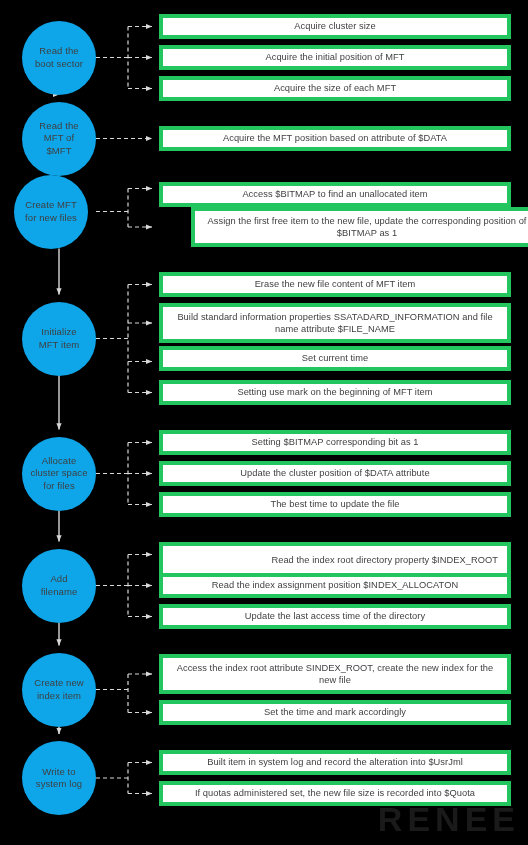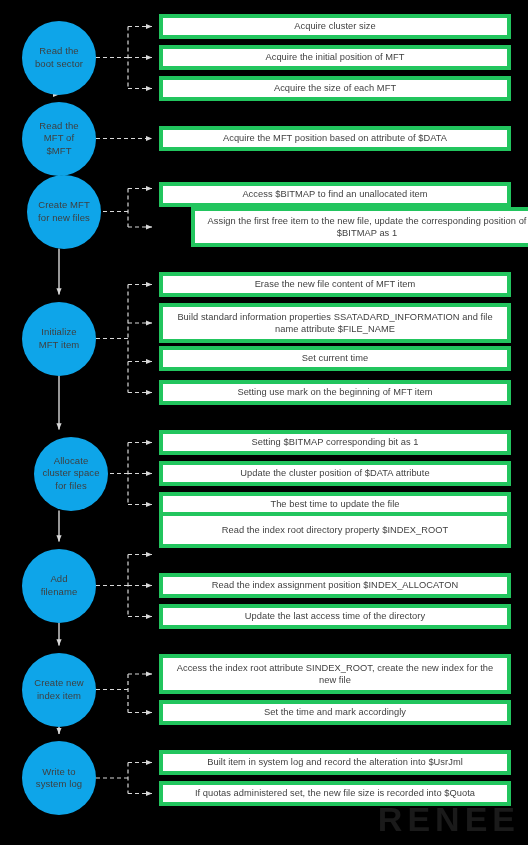--- a/index.html
+++ b/index.html
@@ -154,21 +154,21 @@
         <div class="step-text">Acquire the size of each MFT</div>
       </div>
       <div class="stage-node" style="left: 22px; top: 101.5px;">
         <div class="stage-label">Read the
 MFT of
 $MFT</div>
       </div>
       <div class="step-box" style="top: 126px; height: 25px; width: 352px;">
         <div class="step-text">Acquire the MFT position based on attribute of $DATA</div>
       </div>
-      <div class="stage-node" style="left: 27px; top: 174.5px;">
+      <div class="stage-node" style="left: 14px; top: 174.5px;">
         <div class="stage-label">Create MFT
 for new files</div>
       </div>
       <div class="step-box" style="top: 182px; height: 25px; width: 352px;">
         <div class="step-text">Access $BITMAP to find an unallocated item</div>
       </div>
       <div class="step-box" style="top: 207px; height: 40px; width: 352px; margin-left: 32px;">
         <div class="step-text">Assign the first free item to the new file, update the corresponding position of $BITMAP as 1</div>
       </div>
       <div class="stage-node" style="left: 22px; top: 301.5px;">
@@ -180,39 +180,39 @@
       </div>
       <div class="step-box" style="top: 303px; height: 40px; width: 352px;">
         <div class="step-text">Build standard information properties SSATADARD_INFORMATION and file name attribute $FILE_NAME</div>
       </div>
       <div class="step-box" style="top: 346px; height: 25px; width: 352px;">
         <div class="step-text">Set current time</div>
       </div>
       <div class="step-box" style="top: 380px; height: 25px; width: 352px;">
         <div class="step-text">Setting use mark on the beginning of MFT item</div>
       </div>
-      <div class="stage-node" style="left: 34px; top: 436.5px;">
+      <div class="stage-node" style="left: 22px; top: 436.5px;">
         <div class="stage-label">Allocate
 cluster space
 for files</div>
       </div>
       <div class="step-box" style="top: 430px; height: 25px; width: 352px;">
         <div class="step-text">Setting $BITMAP corresponding bit as 1</div>
       </div>
       <div class="step-box" style="top: 461px; height: 25px; width: 352px;">
         <div class="step-text">Update the cluster position of $DATA attribute</div>
       </div>
       <div class="step-box" style="top: 492px; height: 25px; width: 352px;">
         <div class="step-text">The best time to update the file</div>
       </div>
       <div class="stage-node" style="left: 22px; top: 548.5px;">
         <div class="stage-label">Add
 filename</div>
       </div>
-      <div class="step-box" style="top: 512px; height: 36px; width: 352px;">
+      <div class="step-box" style="top: 542px; height: 36px; width: 352px; justify-content: flex-end;">
         <div class="step-text">Read the index root directory property $INDEX_ROOT</div>
       </div>
       <div class="step-box" style="top: 573px; height: 25px; width: 352px;">
         <div class="step-text">Read the index assignment position $INDEX_ALLOCATON</div>
       </div>
       <div class="step-box" style="top: 604px; height: 25px; width: 352px;">
         <div class="step-text">Update the last access time of the directory</div>
       </div>
       <div class="stage-node" style="left: 22px; top: 652.5px;">
         <div class="stage-label">Create new

